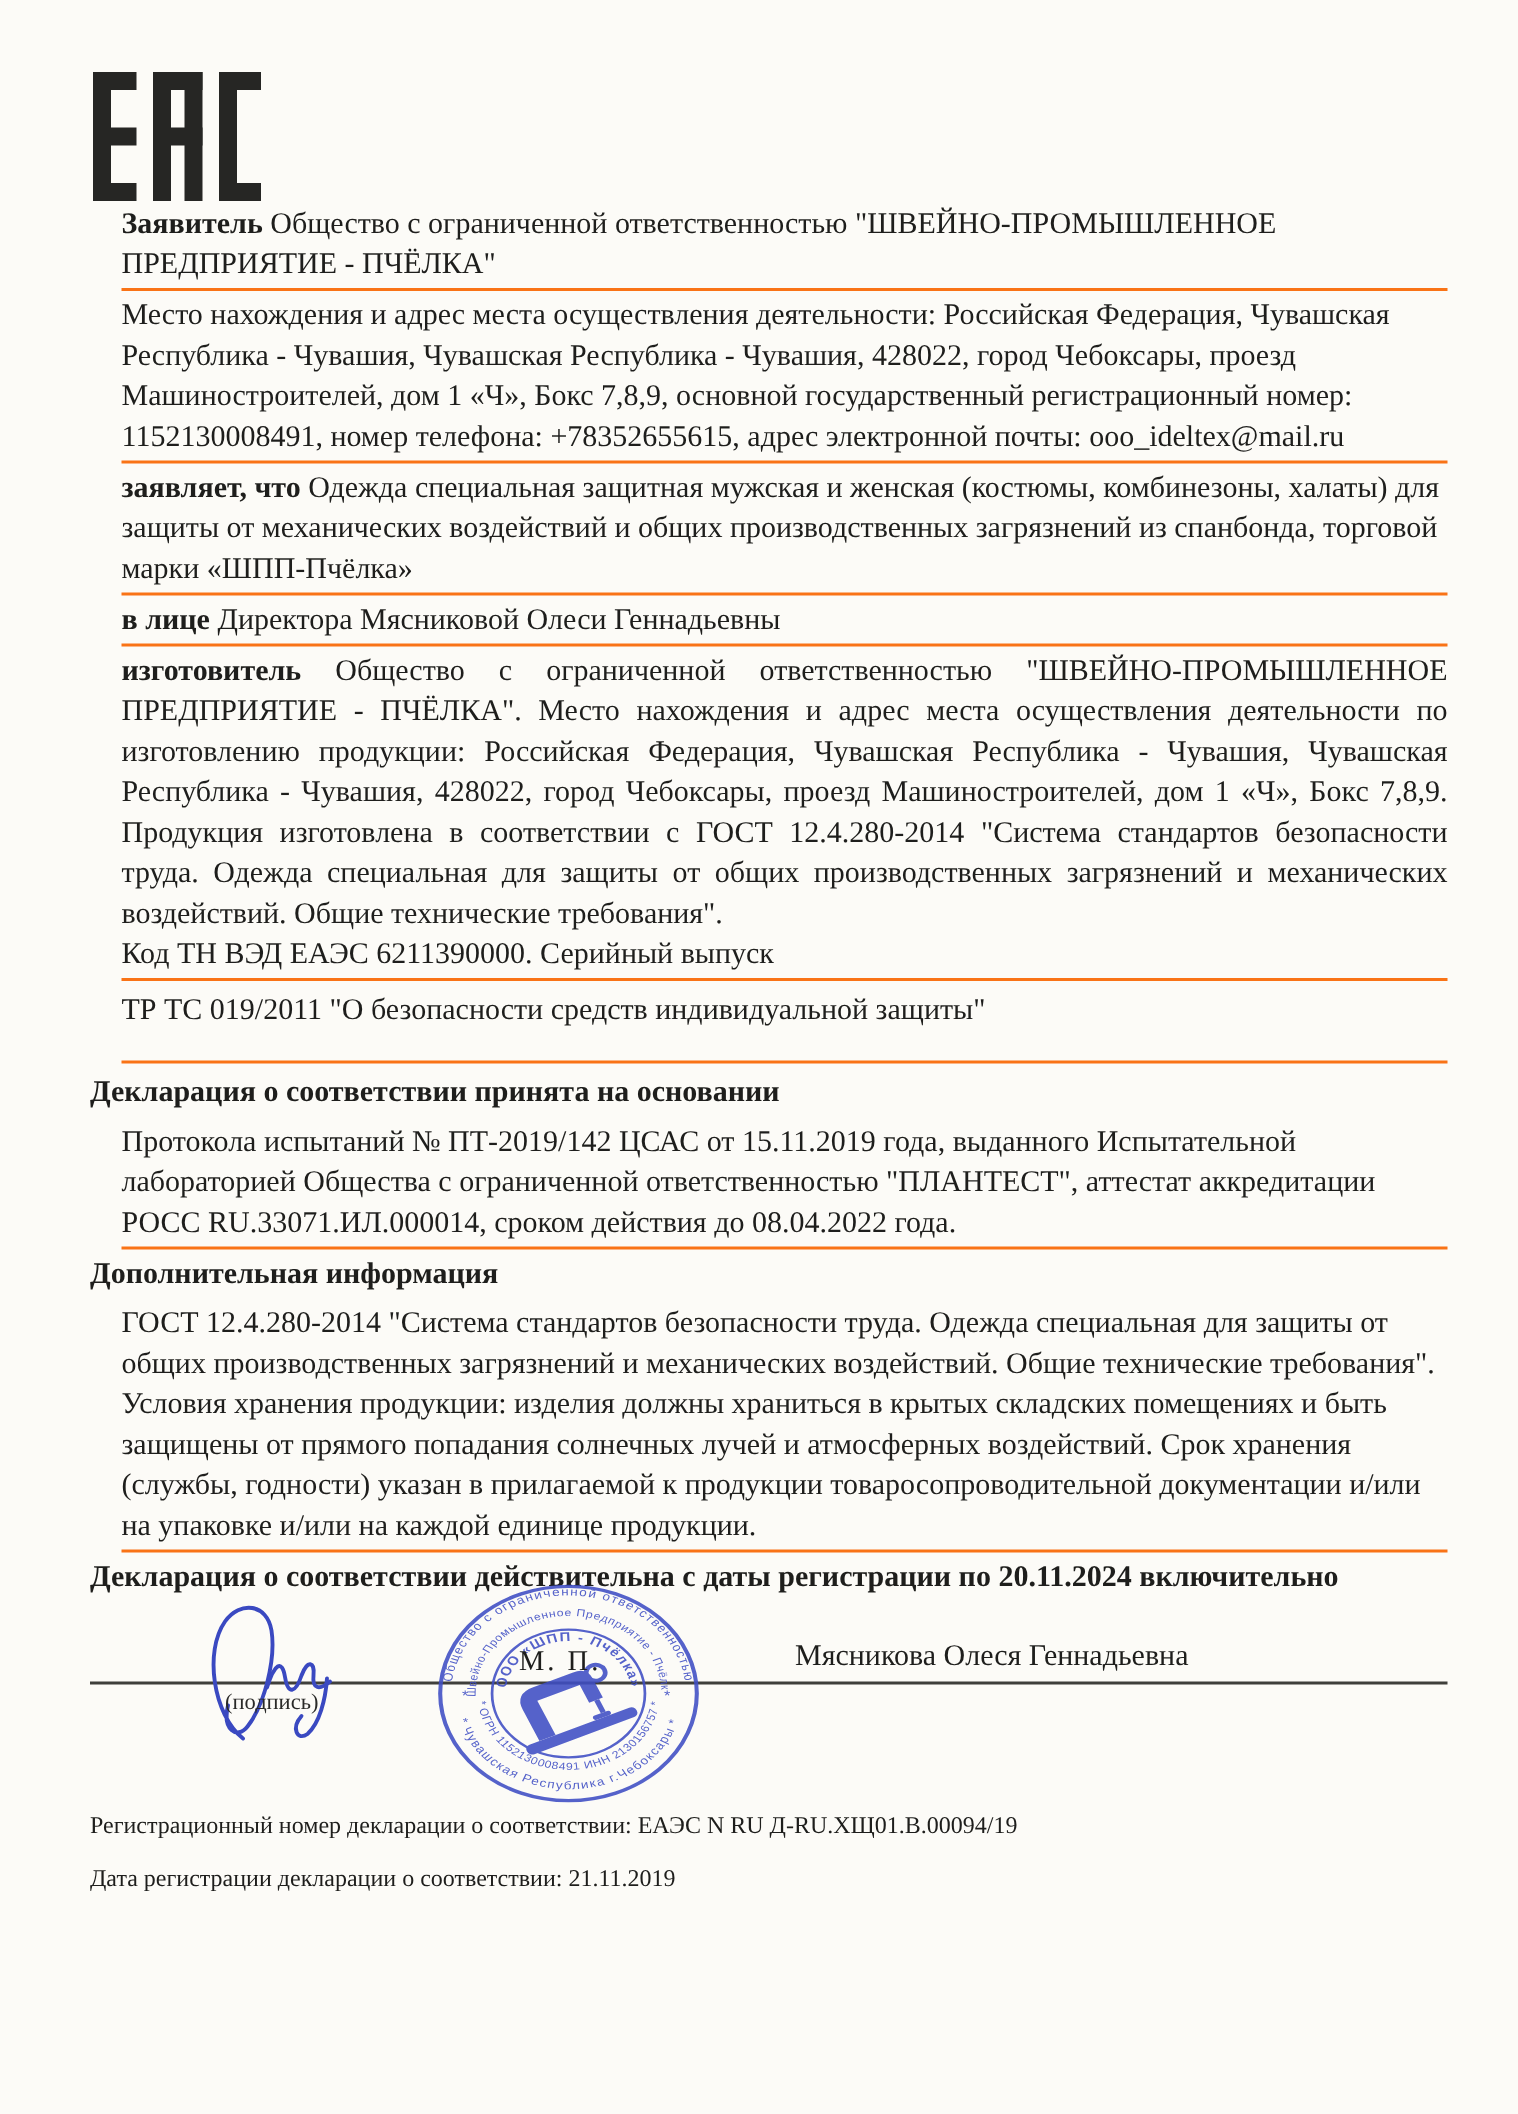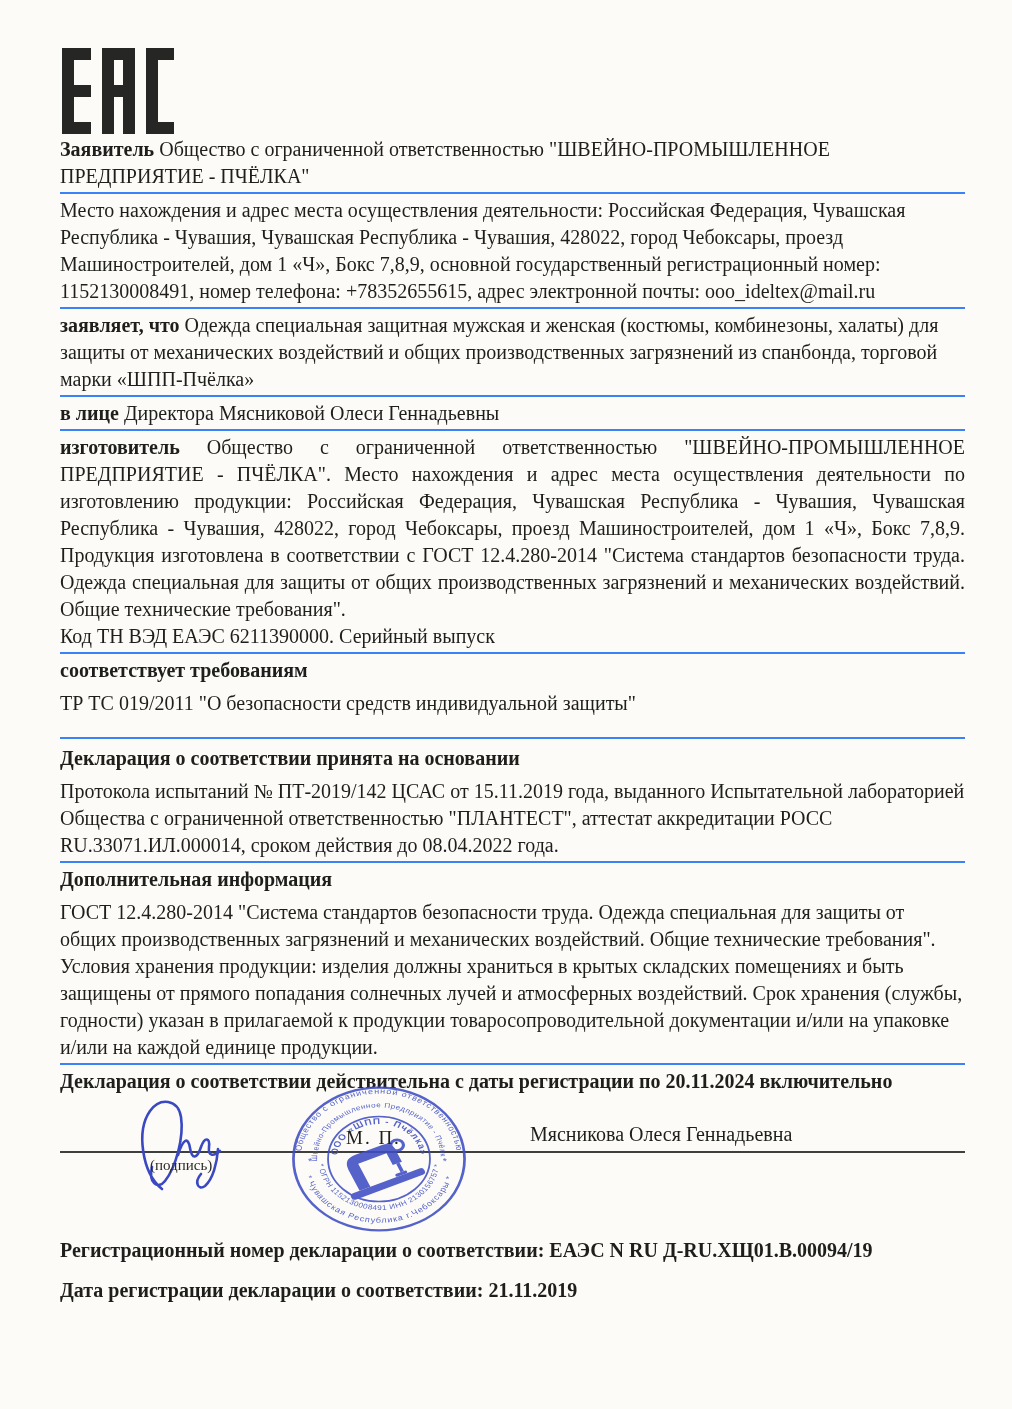--- a/index.html
+++ b/index.html
@@ -6,34 +6,34 @@
   .page {
     position:relative; width:1012px; height:1409px; margin:0 auto;
     background:#fcfbf7; overflow:hidden;
     font-family:"Liberation Serif", serif; color:#1e1e1c;
   }
   .content { position:absolute; left:60px; top:40px; width:905px; }
   .doc-title { text-align:center; font-weight:bold; font-size:28px; letter-spacing:.5px; margin:6px 0 2px 0; }
   .doc-subtitle { text-align:center; font-weight:bold; font-size:26px; letter-spacing:.5px; margin:4px 0 0 0; }
   .eac { display:block; margin:8px 0 2px 2px; }
   .sec { font-size:20px; line-height:27px; }
-  .ruled { border-bottom:2px solid #3b82f6; padding-bottom:2px; margin-bottom:3px; }
+  .ruled { border-bottom:2px solid #f97316; padding-bottom:2px; margin-bottom:3px;margin-left:21px; }
   .just { text-align:justify; }
   .b { font-weight:bold; }
   .gap-b { padding-bottom:20px; }
   .mt6 { margin-top:6px; }
   .sig-block { position:relative; height:130px; margin-top:4px; z-index:2; }
   .sig-line { position:absolute; left:0; right:0; top:52px; border-top:2px solid #3f3f3b; }
   .sig-svg { position:absolute; left:68px; top:-6px; }
   .sign-label { position:absolute; left:90px; top:58px; font-size:15px; color:#2a2a28; }
   .stamp-svg { position:absolute; left:228px; top:-16px; opacity:.88; }
   .mp { position:absolute; left:286px; top:28px; font-size:19px; letter-spacing:2px; z-index:3; }
   .fio { position:absolute; left:470px; top:24px; width:350px; text-align:left; font-size:20px; }
   .fio-label { position:absolute; left:470px; top:60px; width:350px; text-align:center; font-size:15px; color:#2a2a28; }
-  .footer-line { font-size:20px; font-weight:bold; margin-top:10px; position:relative; z-index:1; }
+  .footer-line { font-size:16px; font-weight:normal; margin-top:10px; position:relative; z-index:1; }
   .footer-line.second { margin-top:17px; }
   .stamp-text { font-family:"Liberation Sans", sans-serif; }
 </style>
 </head>
 <body>
 
 <div class="page">
   <div class="content">
 
 
@@ -76,21 +76,20 @@
     </div>
 
     <div class="sec ruled">
       <div class="just">
         <span class="b">изготовитель</span>
         <span>Общество с ограниченной ответственностью "ШВЕЙНО-ПРОМЫШЛЕННОЕ ПРЕДПРИЯТИЕ - ПЧЁЛКА". Место нахождения и адрес места осуществления деятельности по изготовлению продукции: Российская Федерация, Чувашская Республика - Чувашия, Чувашская Республика - Чувашия, 428022, город Чебоксары, проезд Машиностроителей, дом 1 «Ч», Бокс 7,8,9. Продукция изготовлена в соответствии с ГОСТ 12.4.280-2014  "Система стандартов безопасности труда. Одежда специальная для защиты от общих производственных загрязнений и механических воздействий. Общие технические требования".</span>
       </div>
       <div>Код ТН ВЭД ЕАЭС 6211390000. Серийный выпуск</div>
     </div>
 
-    <div class="sec b">соответствует требованиям</div>
 
     <div class="sec ruled gap-b mt6">
       <span>ТР ТС 019/2011 "О безопасности средств индивидуальной защиты"</span>
     </div>
 
     <div class="sec b mt6">Декларация о соответствии принята на основании</div>
 
     <div class="sec ruled mt6">
       <div>Протокола испытаний № ПТ-2019/142 ЦСАС  от 15.11.2019 года, выданного Испытательной лабораторией Общества с ограниченной ответственностью "ПЛАНТЕСТ", аттестат аккредитации РОСС RU.33071.ИЛ.000014, сроком действия до  08.04.2022 года.</div>
     </div>

